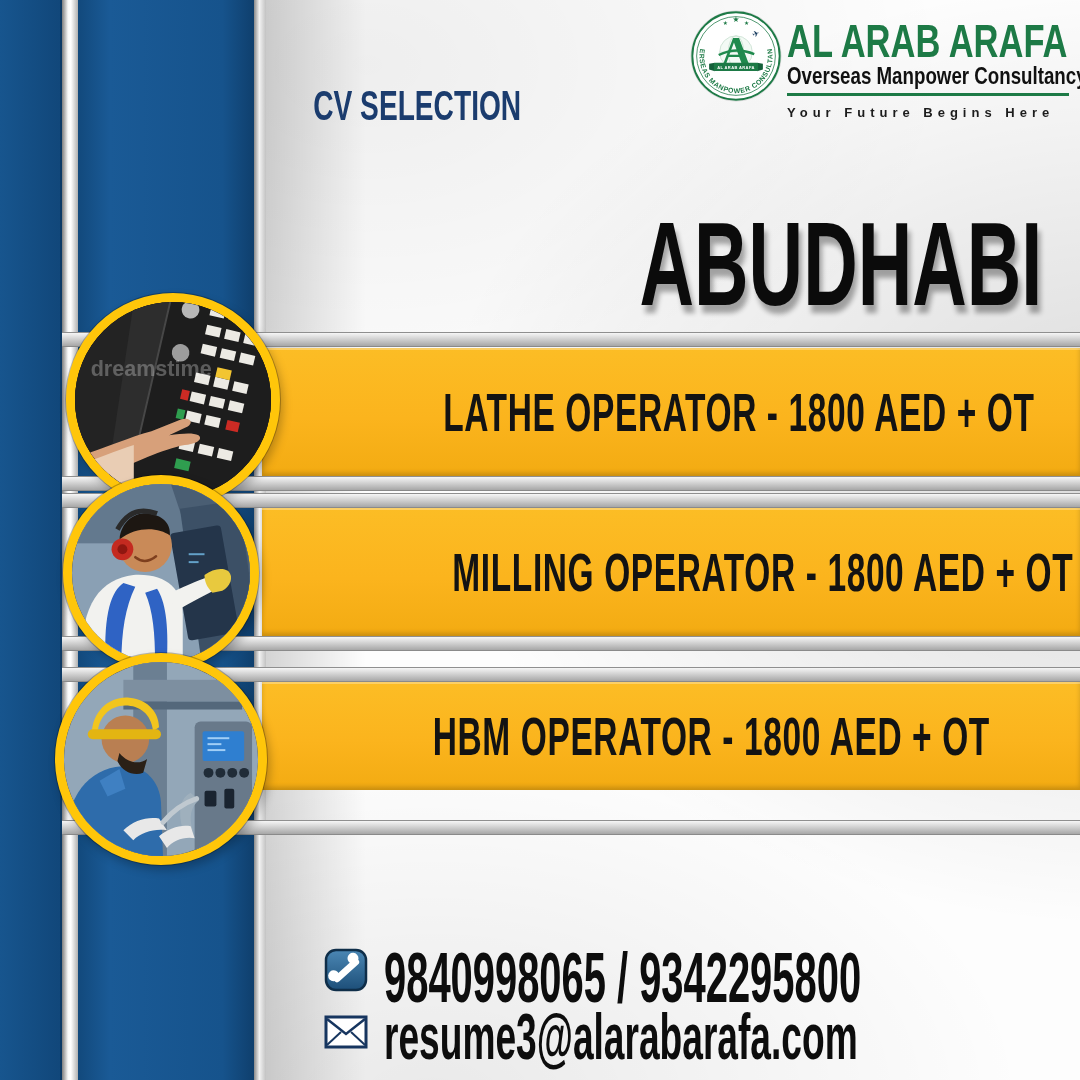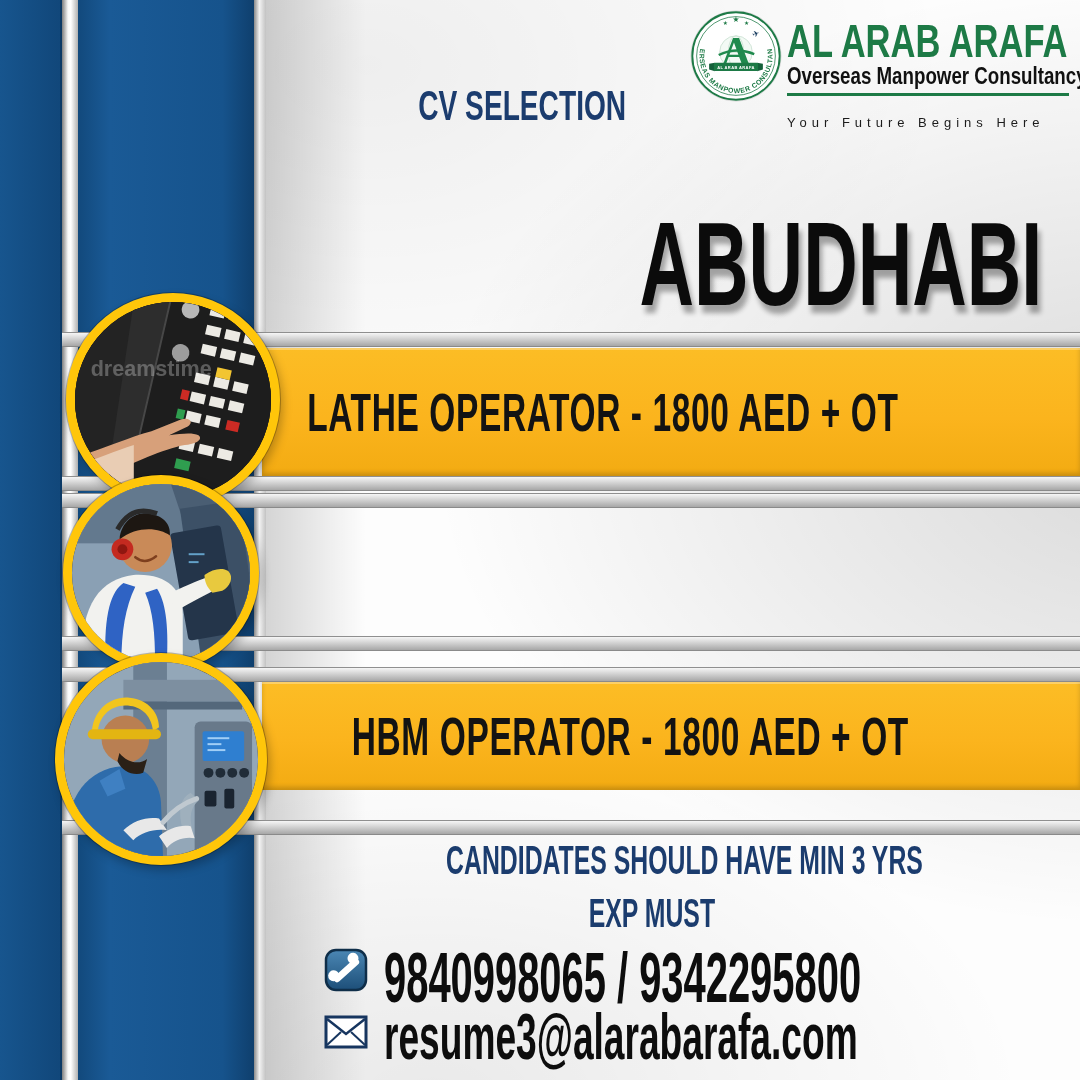--- a/index.html
+++ b/index.html
@@ -14,38 +14,38 @@
   .cond{display:inline-block;white-space:nowrap;font-weight:bold;}
   
   .bar-left{left:0;top:0;width:60px;height:1080px;background:linear-gradient(90deg,#17558e,#11477a);border-right:2px solid #0c3a66;}
   .vstrip{top:0;height:1080px;}
   .v1{left:62px;width:16px;background:linear-gradient(90deg,#7e7e7e,#fafafa 38%,#ffffff 55%,#b0b0b0);}
   .col-blue{left:78px;top:0;width:176px;height:1080px;background:linear-gradient(90deg,#12497c,#1a5a96 18%,#16538c 82%,#0f3f6d);}
   .v2{left:254px;width:12px;background:linear-gradient(90deg,#8a8a8a,#f2f2f2 45%,#c2c2c2);}
   .col-shadow{left:266px;top:0;width:100px;height:1080px;background:linear-gradient(90deg,rgba(0,0,0,.16),rgba(0,0,0,0));}
   
   .hstrip{left:62px;width:1018px;height:15px;background:linear-gradient(180deg,#f6f6f6,#a7a7a7);border-top:1px solid #8f8f8f;border-bottom:1px solid #8a8a8a;box-sizing:border-box;}
-  .banner{left:262px;width:818px;display:flex;align-items:center;justify-content:flex-end;
+  .banner{left:262px;width:818px;display:flex;align-items:center;justify-content:flex-start;
     background:linear-gradient(180deg,#fcbd25 0%,#fbb41d 55%,#f3ab12 100%);
     box-shadow:inset 0 2px 0 rgba(255,255,255,.3), inset 0 -3px 5px rgba(0,0,0,.18);}
   .banner .cond{font-size:54px;color:#131313;transform:scaleX(.62);letter-spacing:1px;}
   
   .circle{border:9px solid #ffc60a;border-radius:50%;overflow:hidden;box-shadow:0 0 0 1px rgba(0,0,0,.25),3px 5px 10px rgba(0,0,0,.25);background:#333;}
   .circle svg{display:block;width:100%;height:100%;}
   
   .seal{left:688px;top:8px;width:96px;height:96px;}
   .wordmark{left:787px;top:14px;width:290px;}
   .brand-name{color:#1d7a46;}
   .brand-name .cond{font-size:46px;transform:scaleX(.75);transform-origin:0 50%;letter-spacing:0;}
   .brand-sub{color:#111;margin-top:-6px;}
   .brand-sub .cond{font-size:24px;transform:scaleX(.78);transform-origin:0 50%;}
   .brand-rule{width:282px;height:3px;background:#1d7a46;margin-top:3px;}
-  .brand-tag{margin-top:19px;font-size:13px;font-weight:normal;color:#1c1c1c;letter-spacing:5px;white-space:nowrap;}
-  
-  .header-cv{left:262px;top:82px;width:520px;text-align:center;color:#1b3c6e;line-height:47px;}
+  .brand-tag{margin-top:9px;font-size:13px;font-weight:bold;color:#1c1c1c;letter-spacing:5px;white-space:nowrap;}
+  
+  .header-cv{left:262px;top:82px;width:520px;color:#1b3c6e;line-height:47px;}
   .header-cv .cond{font-size:42px;transform:scaleX(.67);}
   .abudhabi{top:196px;right:38px;text-align:left;color:#0b0b0b;}
   .abudhabi .cond{font-size:118px;transform:scaleX(.64);transform-origin:100% 50%;text-shadow:5px 8px 6px rgba(0,0,0,.33);}
   .note{left:300px;top:838px;width:704px;text-align:center;color:#1b3c6e;line-height:45px;}
   .note .cond{font-size:40px;transform:scaleX(.62);}
   
   .contact-text{color:#0d0d0d;}
   .contact-text .cond{transform-origin:0 50%;}
   .phone-text{left:384px;top:938px;}
   .phone-text .cond{font-size:70px;transform:scaleX(.57);}
@@ -66,20 +66,23 @@
   <div class="abs col-blue"></div>
   <div class="abs vstrip v2"></div>
 
   <div class="abs hstrip" style="top:332px"></div>
   <div class="abs banner" style="top:348px;height:128px">
     <span class="cond">LATHE OPERATOR - 1800 AED + OT</span>
   </div>
   <div class="abs hstrip" style="top:476px"></div>
 
   <div class="abs hstrip" style="top:493px"></div>
+  <div class="abs banner" style="top:508px;height:128px">
+    <span class="cond">MILLING OPERATOR - 1800 AED + OT</span>
+  </div>
   <div class="abs hstrip" style="top:636px"></div>
 
   <div class="abs hstrip" style="top:667px"></div>
   <div class="abs banner" style="top:682px;height:108px">
     <span class="cond">HBM OPERATOR - 1800 AED + OT</span>
   </div>
   <div class="abs hstrip" style="top:820px"></div>
 
   <div class="abs circle" style="left:66px;top:293px;width:196px;height:196px">
     <svg viewBox="0 0 200 200">
@@ -220,24 +223,20 @@
   </div>
 
   <div class="abs header-cv">
     <div><span class="cond">CV SELECTION</span></div>
   </div>
 
   <div class="abs abudhabi">
     <span class="cond">ABUDHABI</span>
   </div>
 
-  <div class="abs note">
-    <div><span class="cond">CANDIDATES SHOULD HAVE MIN 3 YRS</span></div>
-    <div><span class="cond">EXP MUST</span></div>
-  </div>
 
   <svg class="abs phone-ic" viewBox="0 0 44 44">
     <defs>
         <linearGradient id="phg" x1="0" y1="0" x2="0" y2="1">
           <stop offset="0" stop-color="#4b87b4"></stop>
           <stop offset="1" stop-color="#1d4f79"></stop>
         </linearGradient>
       </defs>
     <rect x="2" y="2" width="40" height="40" rx="10" fill="url(#phg)" stroke="#0f2e49" stroke-width="2.5"></rect>
     <g transform="rotate(-42 22 22)" fill="#ffffff">

